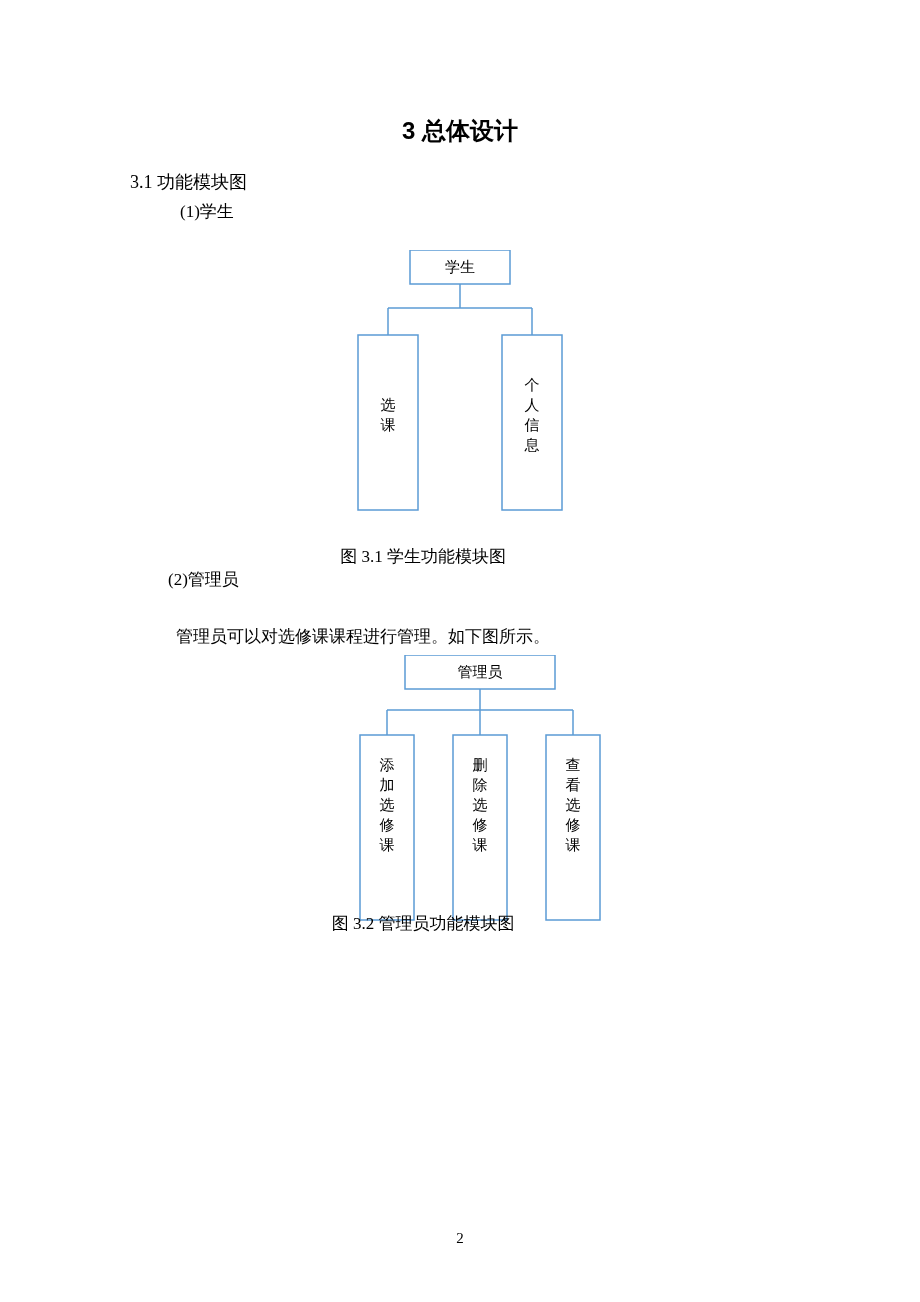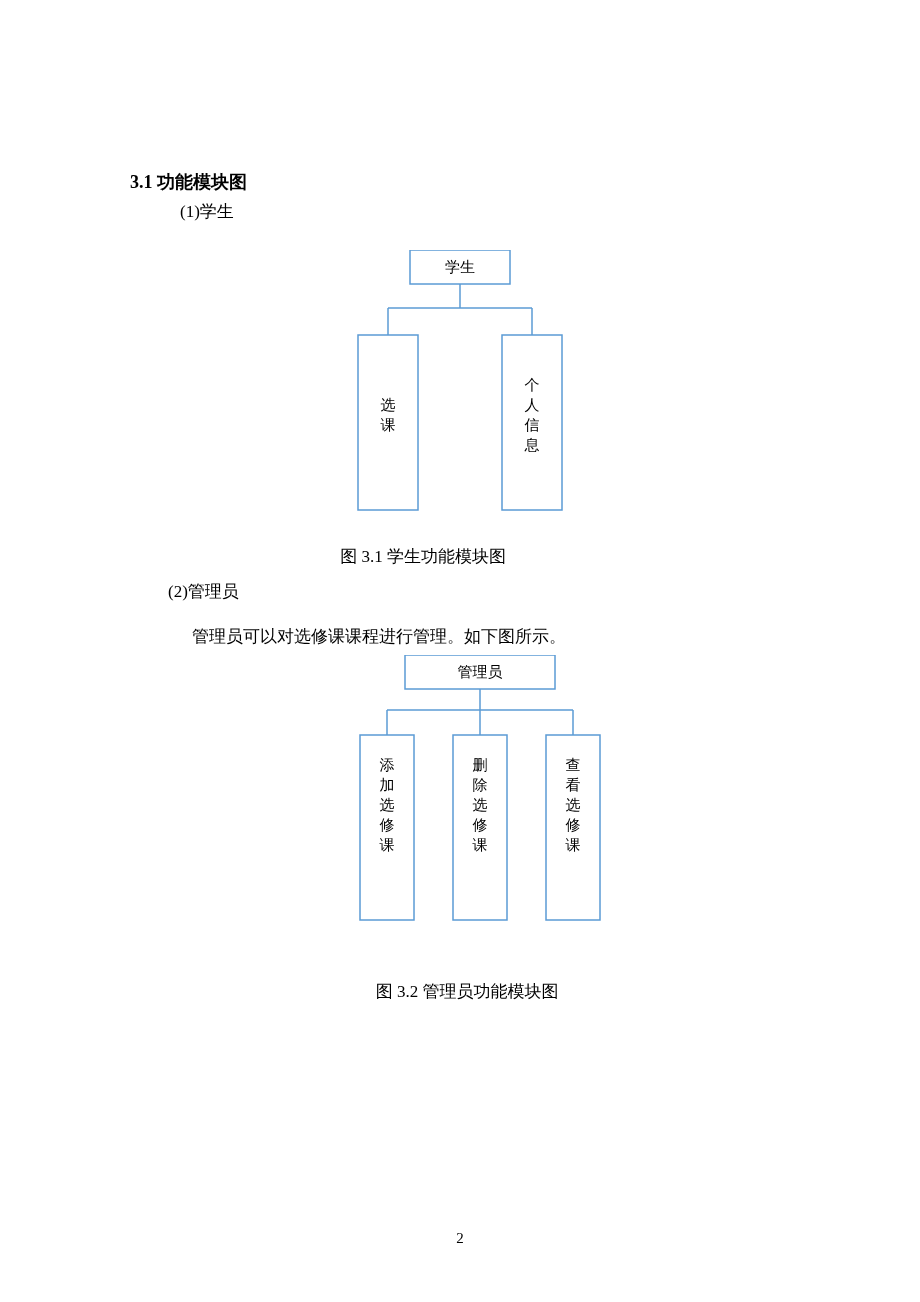--- a/index.html
+++ b/index.html
@@ -24,21 +24,21 @@
     width: 920px;
     text-align: center;
     font-size: 24px;
     font-weight: bold;
     font-family: "SimHei", "Heiti SC", sans-serif;
   }
   .section-heading {
     position: absolute;
     left: 130px;
     font-size: 18px;
-    font-weight: bold;
+    font-weight: normal;
     font-family: "SimSun", "Songti SC", serif;
   }
   .subline {
     position: absolute;
     font-size: 17px;
   }
   .caption {
     position: absolute;
     left: 0;
     width: 846px;
@@ -63,20 +63,21 @@
     font-size: 15px;
     fill: #000;
     text-anchor: middle;
   }
 </style>
 </head>
 <body>
 
 <div class="page">
 
+  <div class="title">3  总体设计</div>
 
   <div class="section-heading" style="top:170px;">3.1 功能模块图</div>
 
   <div class="subline" style="top:200px; left:180px;">(1)学生</div>
 
   <svg style="left:330px; top:250px;" width="260" height="280" viewBox="0 0 260 280">
 
     <rect x="80" y="0" width="100" height="34" fill="none" stroke="#5b9bd5" stroke-width="1.5"></rect>
     <text class="box-text" x="130" y="22">学生</text>
 
@@ -93,22 +94,22 @@
 
     <rect x="172" y="85" width="60" height="175" fill="none" stroke="#5b9bd5" stroke-width="1.5"></rect>
     <text class="vert-text" x="202" y="140">个</text>
     <text class="vert-text" x="202" y="160">人</text>
     <text class="vert-text" x="202" y="180">信</text>
     <text class="vert-text" x="202" y="200">息</text>
   </svg>
 
   <div class="caption" style="top:545px;">图  3.1  学生功能模块图</div>
 
-  <div class="subline" style="top:580px; left:168px;">(2)管理员</div>
-  <div class="subline" style="top:625px; left:192px;">管理员可以对选修课课程进行管理。如下图所示。</div>
+  <div class="subline" style="top:568px; left:168px;">(2)管理员</div>
+  <div class="subline" style="top:625px; left:176px;">管理员可以对选修课课程进行管理。如下图所示。</div>
 
   <svg style="left:340px; top:655px;" width="280" height="290" viewBox="0 0 280 290">
 
     <rect x="65" y="0" width="150" height="34" fill="none" stroke="#5b9bd5" stroke-width="1.5"></rect>
     <text class="box-text" x="140" y="22">管理员</text>
 
     <line x1="140" y1="34" x2="140" y2="55" stroke="#5b9bd5" stroke-width="1.5"></line>
 
     <line x1="47" y1="55" x2="233" y2="55" stroke="#5b9bd5" stroke-width="1.5"></line>
 
@@ -131,16 +132,16 @@
     <text class="vert-text" x="140" y="195">课</text>
 
     <rect x="206" y="80" width="54" height="185" fill="none" stroke="#5b9bd5" stroke-width="1.5"></rect>
     <text class="vert-text" x="233" y="115">查</text>
     <text class="vert-text" x="233" y="135">看</text>
     <text class="vert-text" x="233" y="155">选</text>
     <text class="vert-text" x="233" y="175">修</text>
     <text class="vert-text" x="233" y="195">课</text>
   </svg>
 
-  <div class="caption" style="top:980px;padding-left:44px;">图  3.2  管理员功能模块图</div>
+  <div class="caption" style="top:912px;">图  3.2  管理员功能模块图</div>
 
   <div class="page-number">2</div>
 </div>
 
 </body></html>

